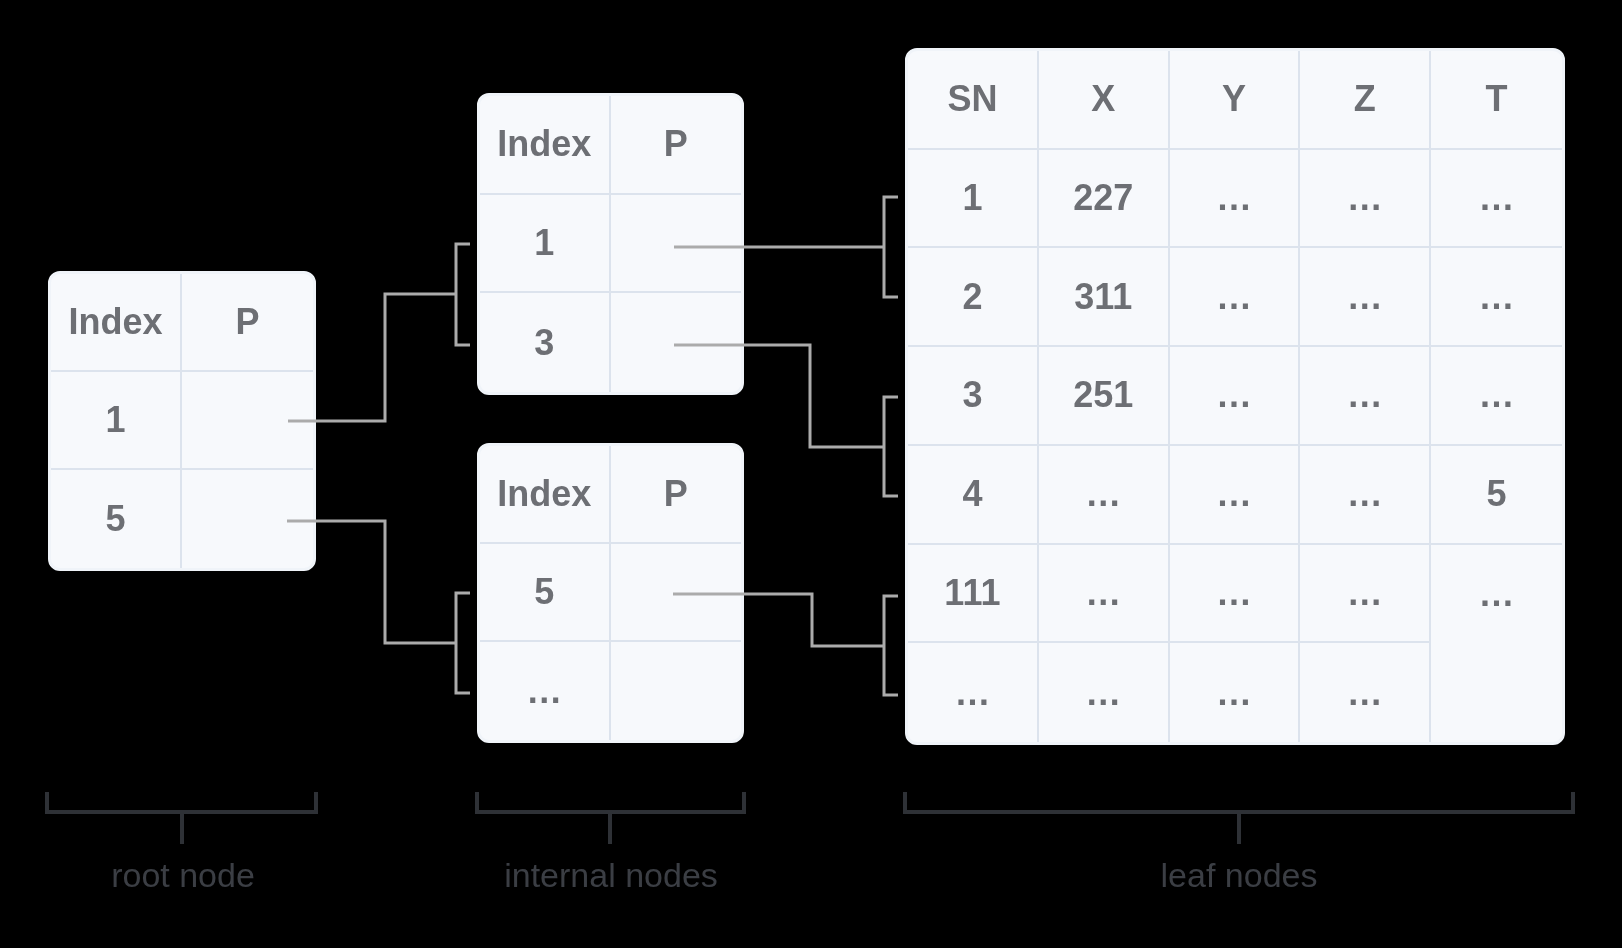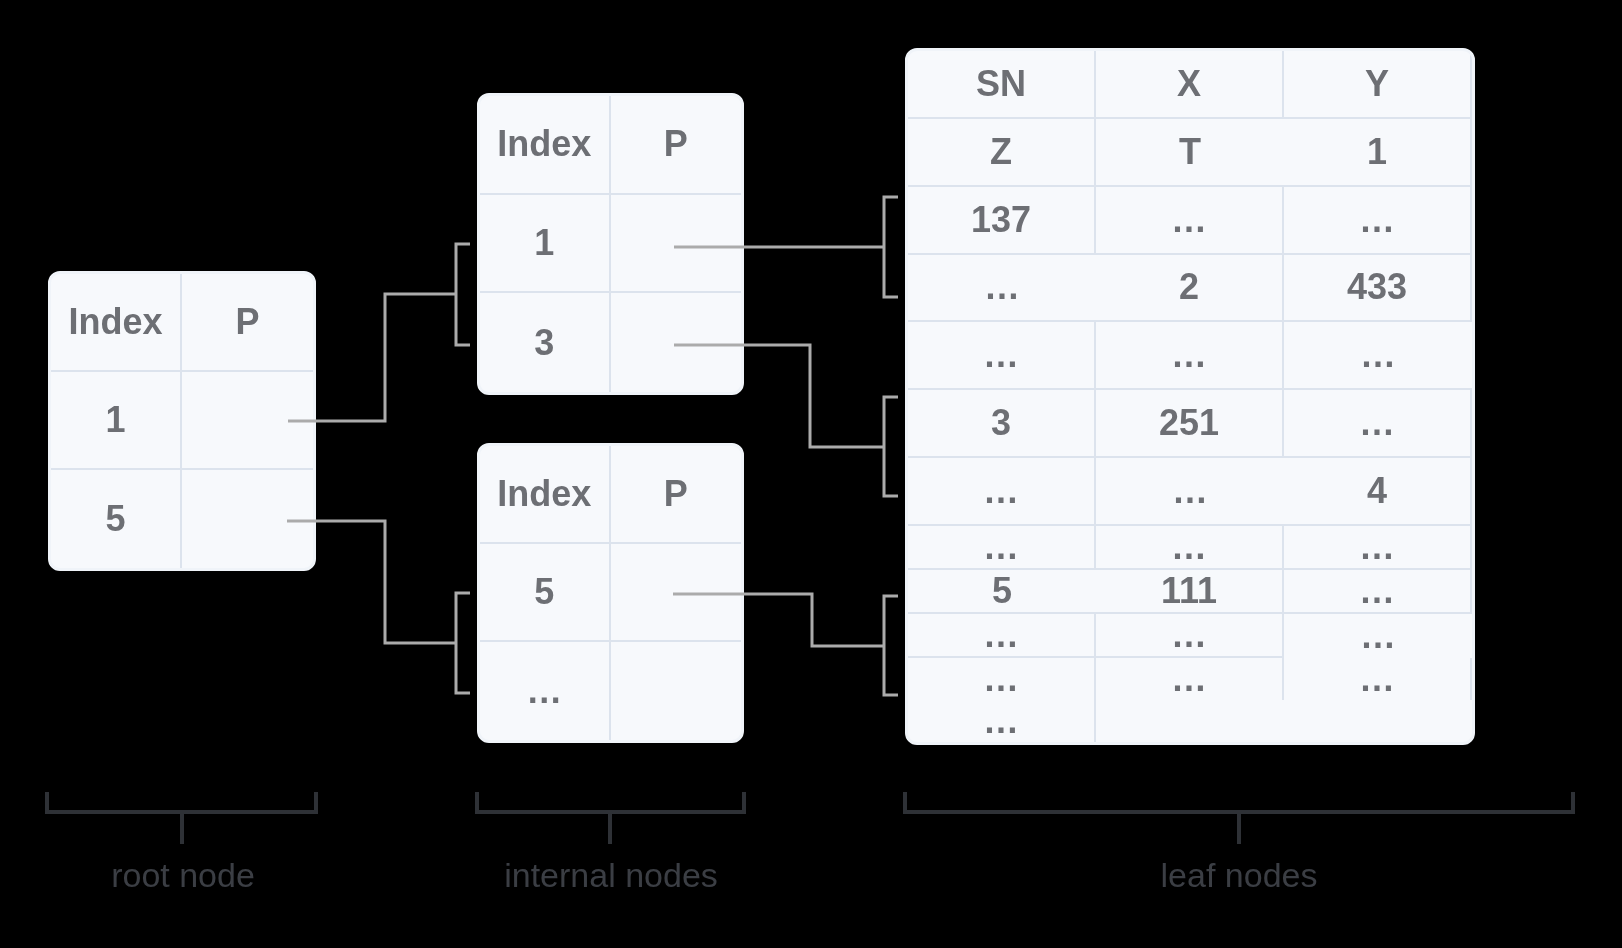--- a/index.html
+++ b/index.html
@@ -20,22 +20,22 @@
   .t2 .cell:nth-last-child(-n+2){border-bottom:none}
   .t5 .cell:nth-child(5n){border-right:none}
   .t5 .cell:nth-last-child(-n+5){border-bottom:none}
 
   #root-table{left:48px;top:271px;width:268px;height:300px;
     grid-template-columns:repeat(2,1fr);grid-template-rows:repeat(3,1fr);}
   #internal-top-table{left:477px;top:93px;width:267px;height:302px;
     grid-template-columns:repeat(2,1fr);grid-template-rows:repeat(3,1fr);}
   #internal-bottom-table{left:477px;top:443px;width:267px;height:300px;
     grid-template-columns:repeat(2,1fr);grid-template-rows:repeat(3,1fr);}
-  #leaf-table{left:905px;top:48px;width:570px;height:697px;
-    grid-template-columns:repeat(3,1fr);grid-template-rows:repeat(7,1fr);}
+  #leaf-table{left:905px;top:48px;width:660px;height:697px;
+    grid-template-columns:repeat(5,1fr);grid-template-rows:repeat(7,1fr);}
 
   svg.overlay{position:absolute;left:0;top:0;pointer-events:none;}
   .connector{stroke:#ababab;stroke-width:3;fill:none;}
   .bbracket{stroke:#2e3136;stroke-width:4;fill:none;}
 
   .label{
     position:absolute;top:856px;transform:translateX(-50%);
     font-weight:normal;font-size:34px;color:#3b3e44;white-space:nowrap;
   }
   #label-root{left:183px}
@@ -75,27 +75,27 @@
   </div>
 
   <div id="leaf-table" class="tbl t5">
     <div class="cell">SN</div>
     <div class="cell">X</div>
     <div class="cell">Y</div>
     <div class="cell">Z</div>
     <div class="cell">T</div>
 
     <div class="cell">1</div>
-    <div class="cell">137</div>
+    <div class="cell">227</div>
     <div class="cell">…</div>
     <div class="cell">…</div>
     <div class="cell">…</div>
 
     <div class="cell">2</div>
-    <div class="cell">433</div>
+    <div class="cell">311</div>
     <div class="cell">…</div>
     <div class="cell">…</div>
     <div class="cell">…</div>
 
     <div class="cell">3</div>
     <div class="cell">251</div>
     <div class="cell">…</div>
     <div class="cell">…</div>
     <div class="cell">…</div>
 

